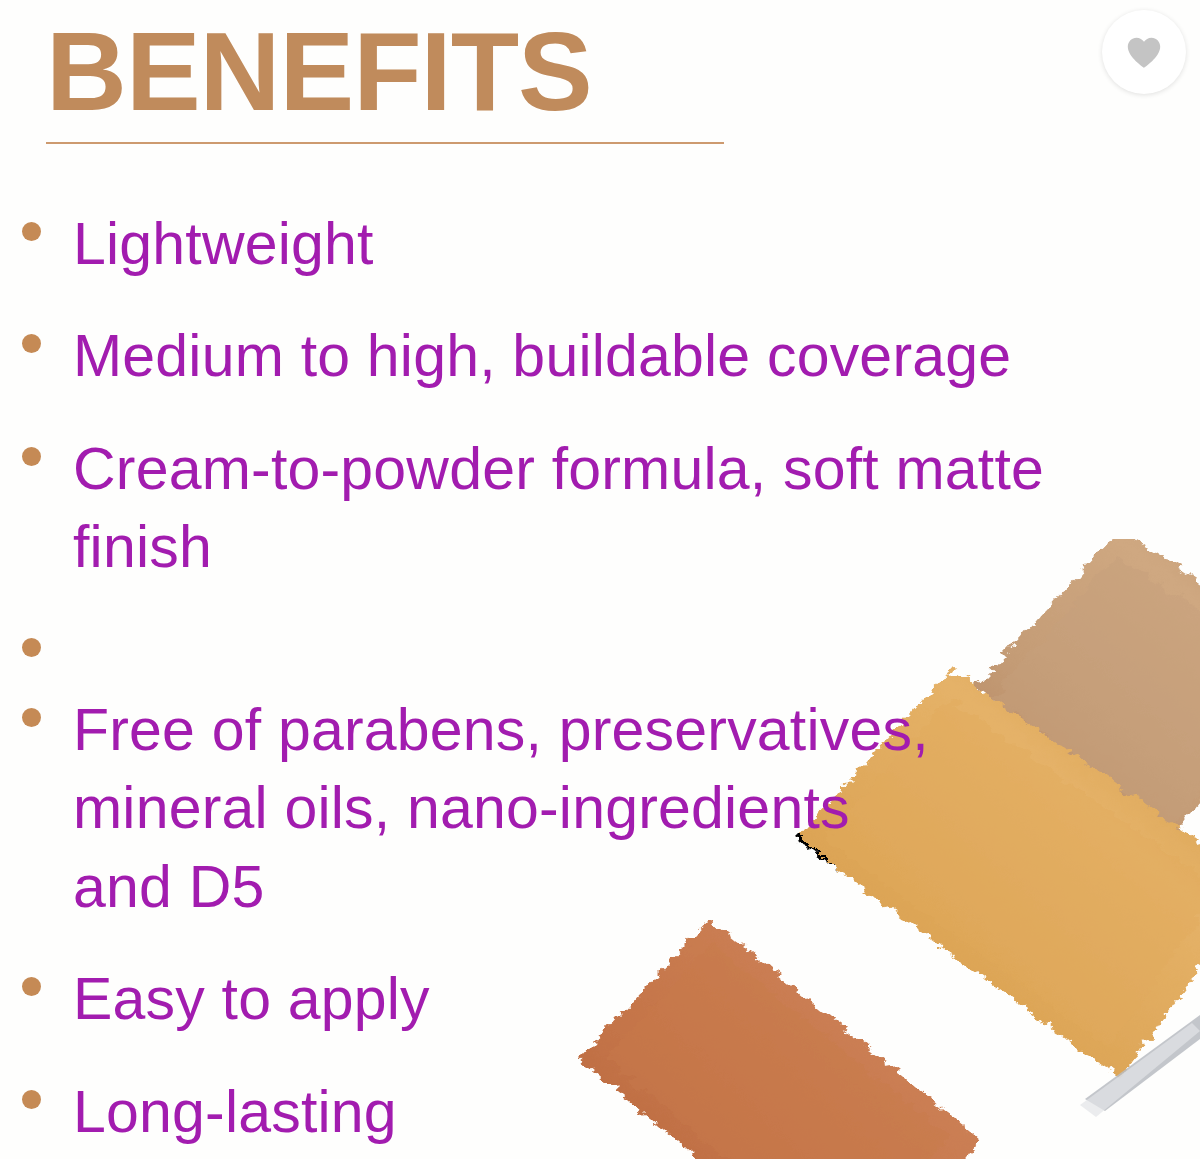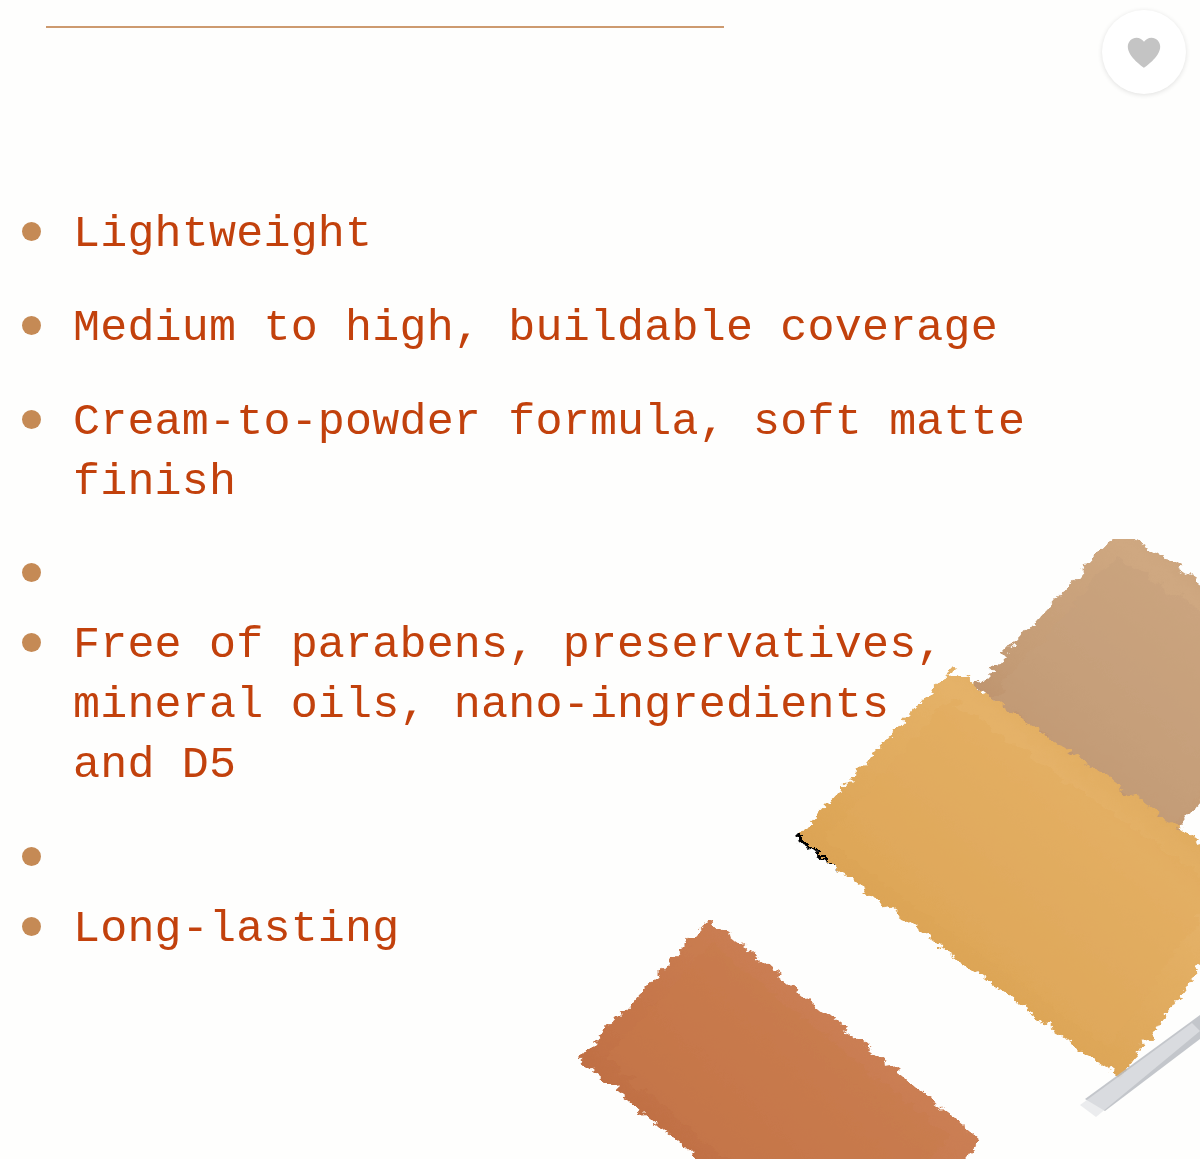--- a/index.html
+++ b/index.html
@@ -99,25 +99,25 @@
   .benefit-bullet {
     flex: 0 0 auto;
     width: 19px;
     height: 19px;
     border-radius: 50%;
     background: #c58a55;
     margin-top: 17px;
     margin-right: 32px;
   }
   .benefit-text {
-    font-family: Liberation Mono, monospace;
-    font-size: 45px;
+    font-family: Liberation Sans, sans-serif;
+    font-size: 59px;
     line-height: 1.33;
     font-weight: 300;
-    color: #c2410c;
+    color: #a21caf;
     letter-spacing: 0.2px;
     white-space: pre-line;
   }
 </style>
 </head>
 <body>
 
 <div id="page">
 
   <div id="swatch-art">
@@ -178,20 +178,21 @@
 
         <g>
           <path d="M 525 560 L 640 476 L 640 500 L 545 572 Z" fill="#b9bcc2" opacity="0.85"></path>
           <path d="M 520 566 L 632 484 L 640 492 L 536 578 Z" fill="#e2e4e7" opacity="0.7"></path>
         </g>
       </g>
     </svg>
   </div>
 
   <div id="title-block">
+    <h1 id="page-title">BENEFITS</h1>
     <div id="title-underline"></div>
   </div>
 
   <button id="favorite-button" aria-label="Add to favourites">
     <span>
       <svg width="36" height="33" viewBox="0 0 24 22" xmlns="http://www.w3.org/2000/svg" aria-hidden="true">
         <path d="M12 21.2 C12 21.2 1.2 14.1 1.2 7.2 C1.2 3.6 3.9 1.1 7.0 1.1 C9.2 1.1 10.9 2.3 12 3.9 C13.1 2.3 14.8 1.1 17.0 1.1 C20.1 1.1 22.8 3.6 22.8 7.2 C22.8 14.1 12 21.2 12 21.2 Z" fill="#c4c4c4"></path>
       </svg>
     </span>
   </button>
@@ -213,20 +214,21 @@
       <span class="benefit-bullet"></span>
     </li>
     <li class="benefit-item">
       <span class="benefit-bullet"></span>
       <span class="benefit-text">Free of parabens, preservatives,
 mineral oils, nano-ingredients
 and D5</span>
     </li>
     <li class="benefit-item">
       <span class="benefit-bullet"></span>
+      <span class="benefit-text">Easy to apply</span>
     </li>
     <li class="benefit-item">
       <span class="benefit-bullet"></span>
       <span class="benefit-text">Long-lasting</span>
     </li>
   </ul>
 
 </div>
 
 </body></html>

